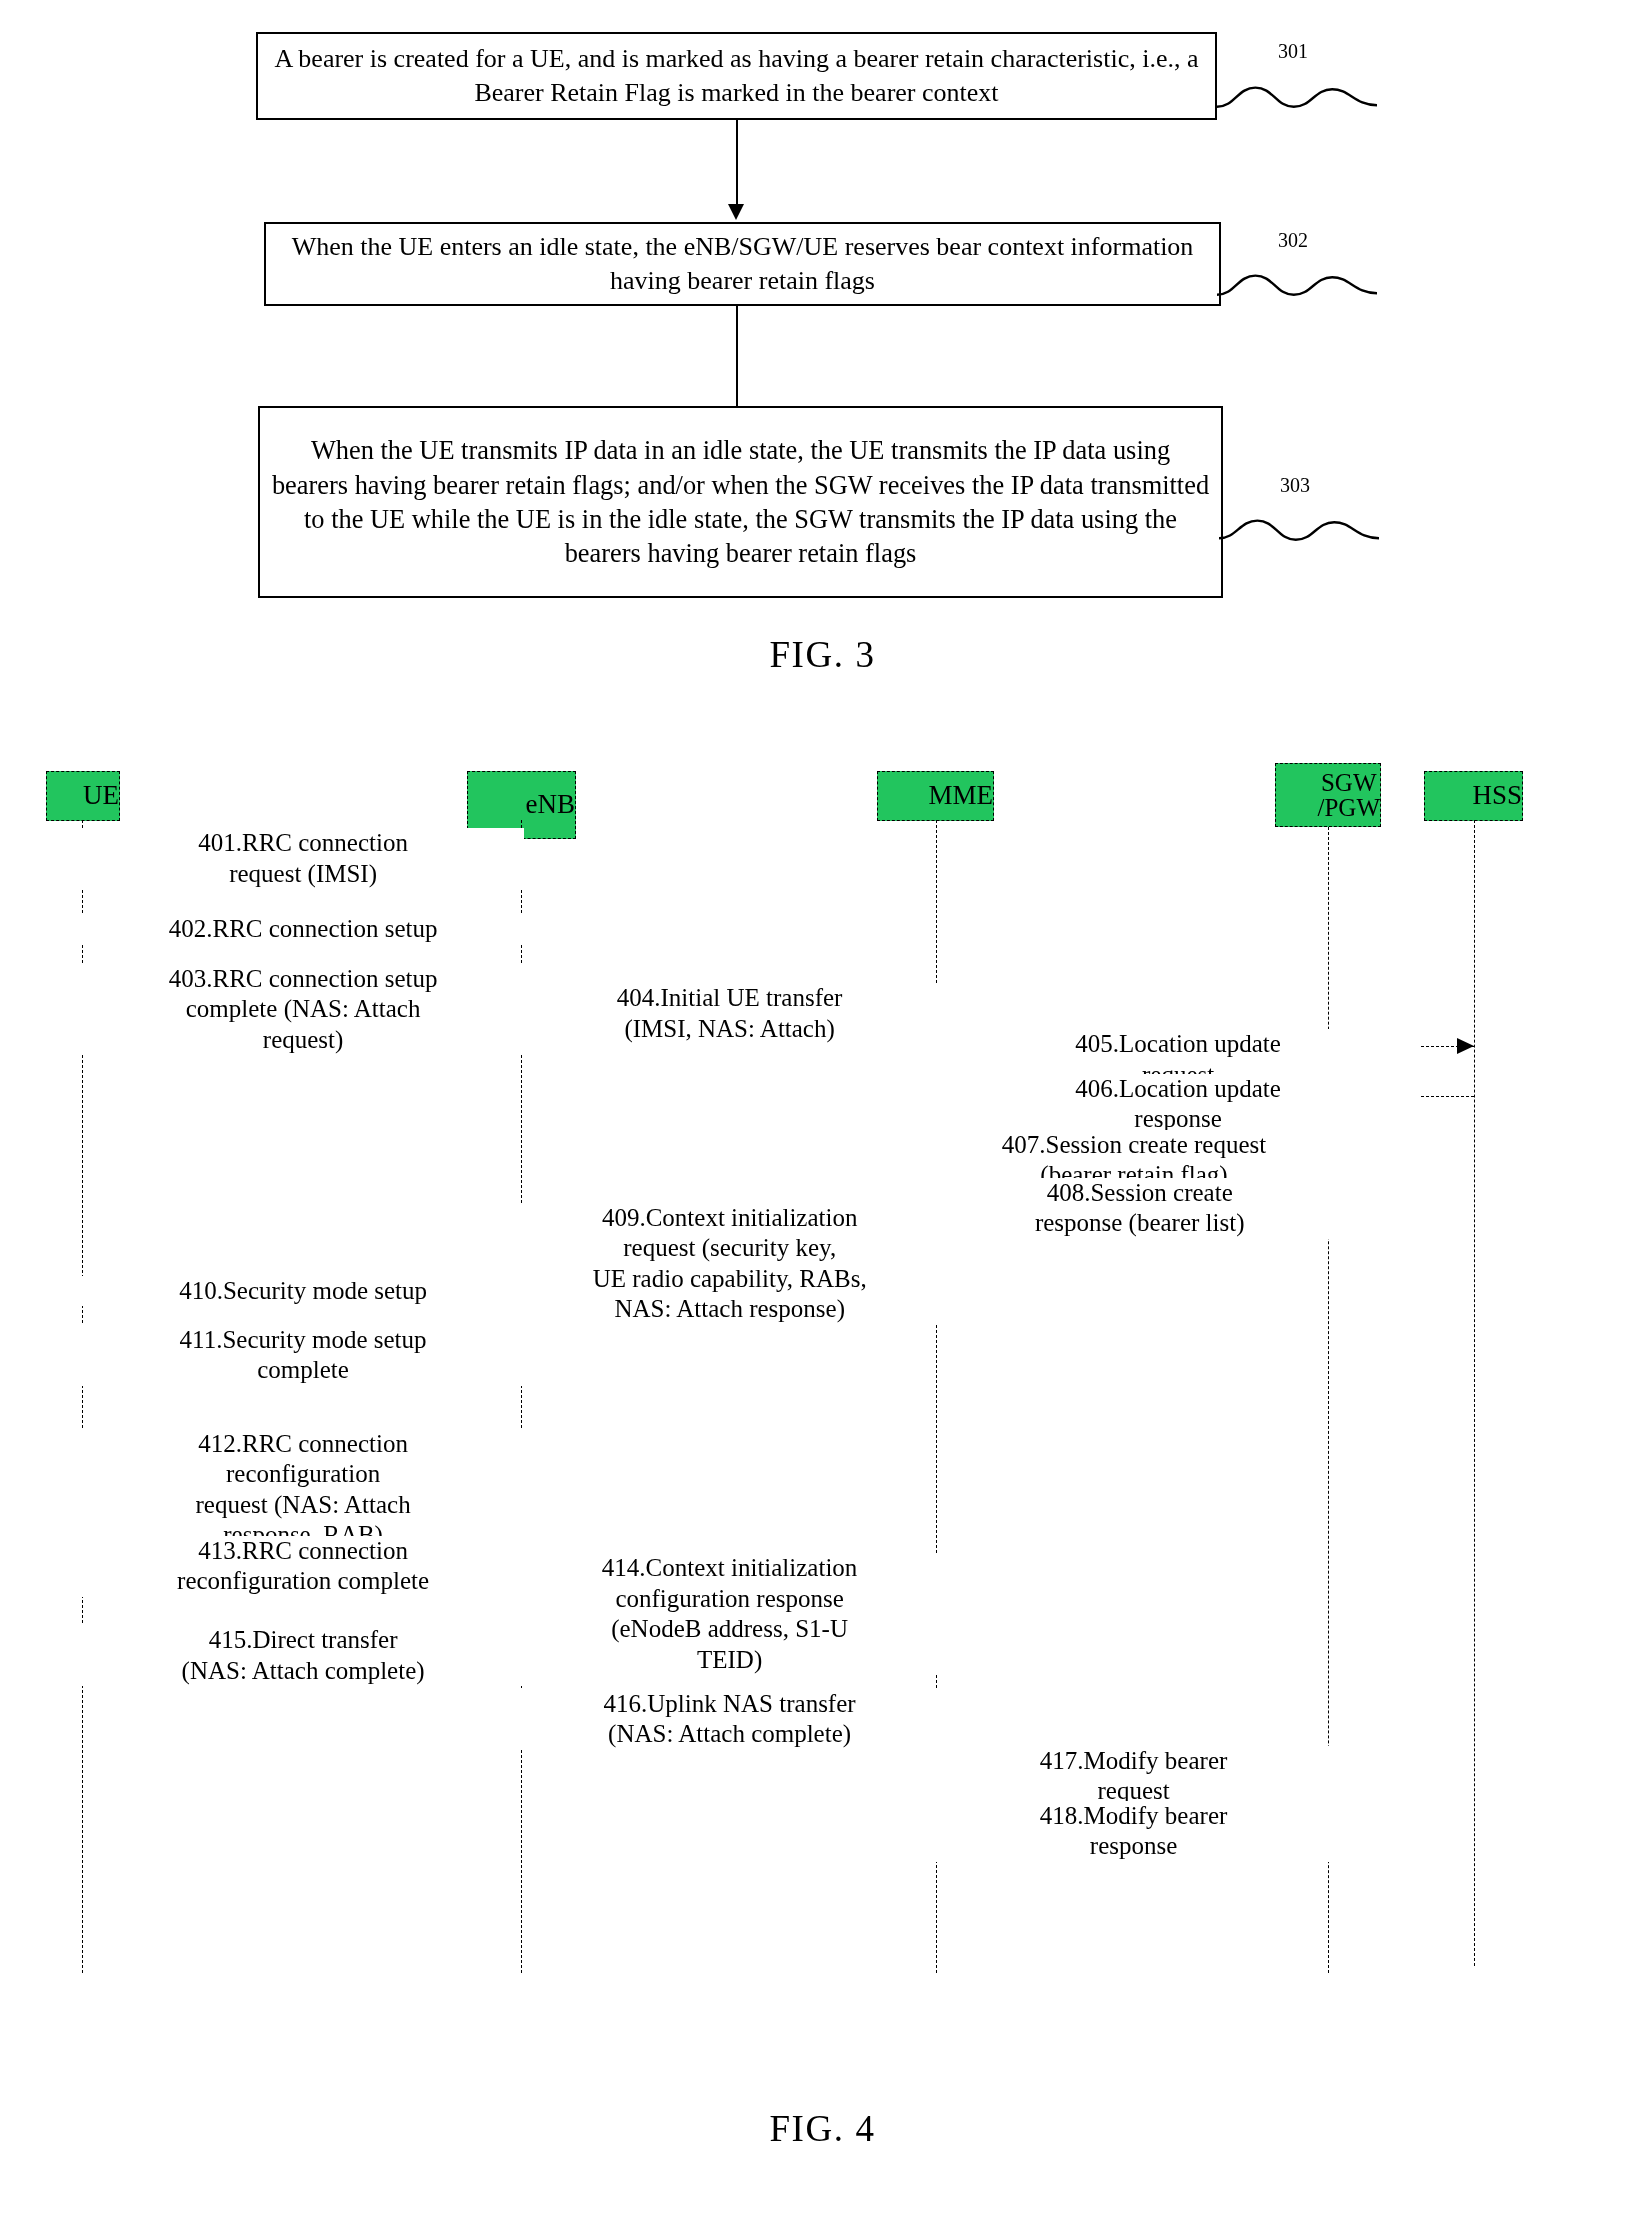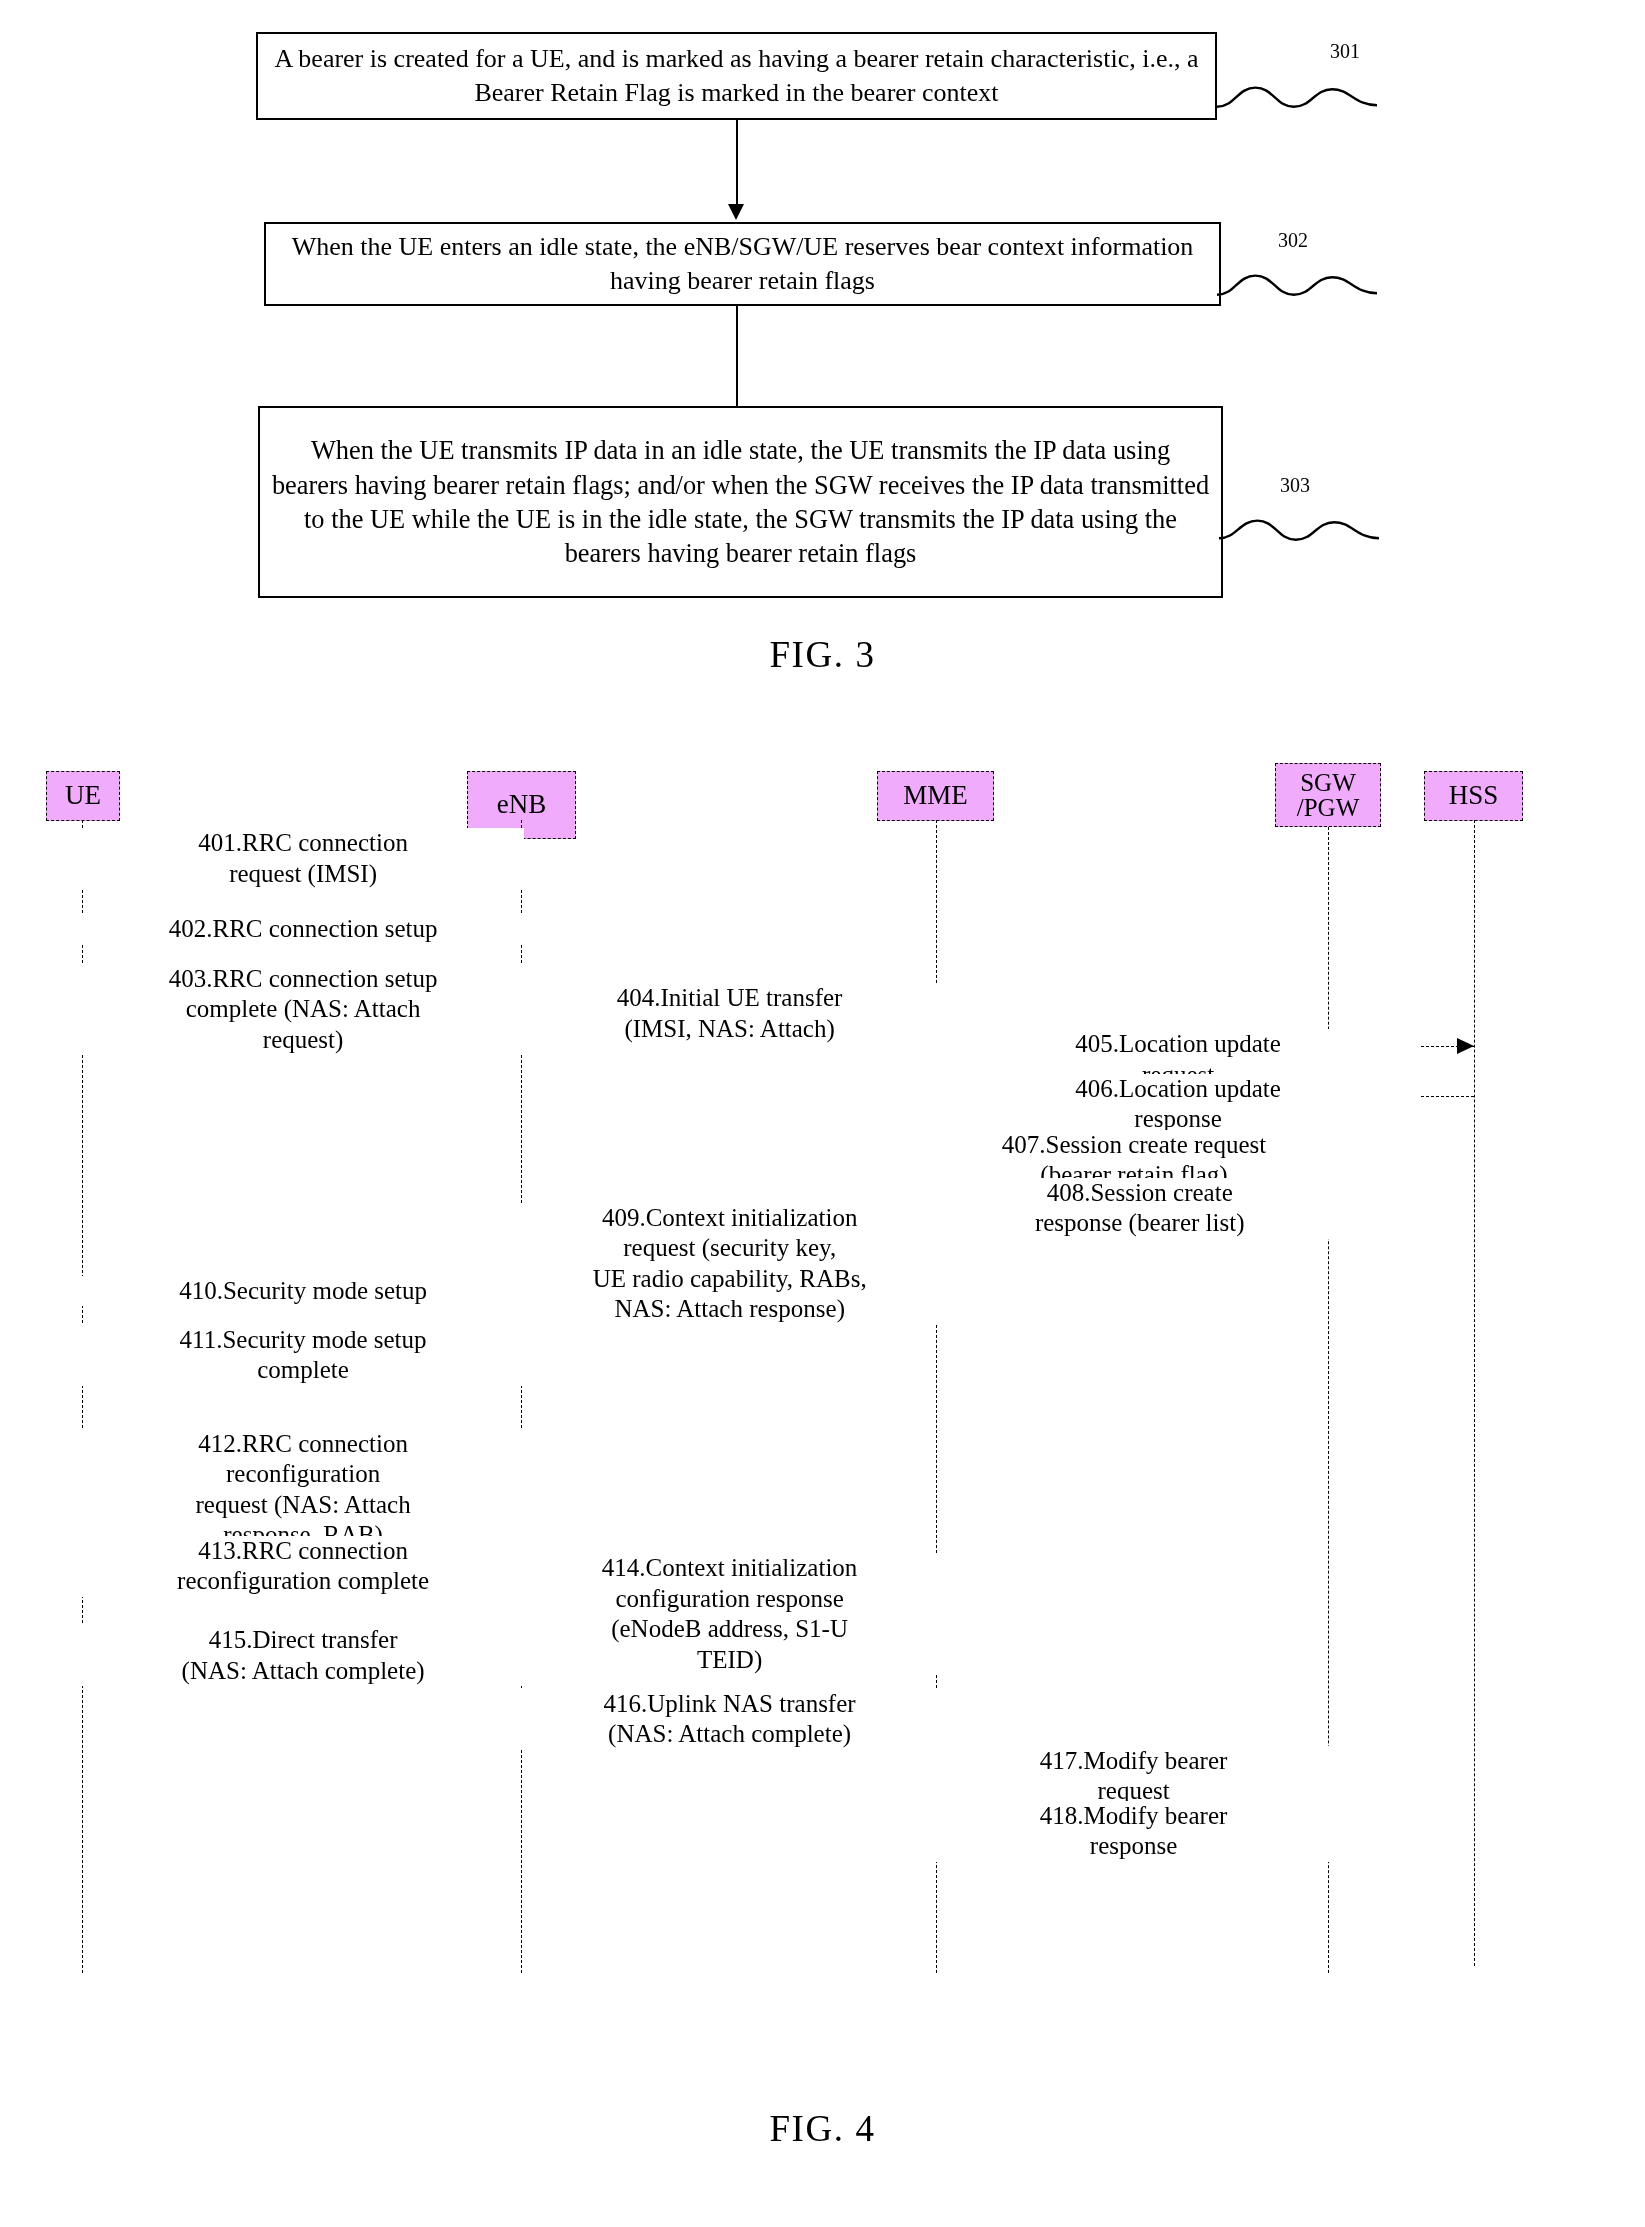--- a/index.html
+++ b/index.html
@@ -62,25 +62,25 @@
     font-size: 37px;
     letter-spacing: 1.6px;
   }
 
   
   #fig4 { position: absolute; left: 0; top: 753px; width: 1645px; height: 1475px; }
 
   .actor-box {
     position: absolute;
     border: 1.6px dashed #000;
-    background: #f0abfc;
+    background: #22c55e;
     box-sizing: border-box;
     display: flex;
     align-items: center;
-    justify-content: center;
+    justify-content: flex-end;
     text-align: center;
     font-size: 27px;
     line-height: 1.02;
     white-space: pre-line;
   }
 
   .lifeline {
     position: absolute;
     width: 0;
     border-left: 1.6px dashed #000;
@@ -121,21 +121,21 @@
   }
 </style>
 </head>
 <body>
 
 <div id="fig3">
 
   <div class="flowbox" style="left:256px; top:32px; width:961px; height:88px;">
     <span>A bearer is created for a UE, and is marked as having a bearer retain characteristic, i.e., a Bearer Retain Flag is marked in the bearer context</span>
   </div>
-  <div class="refnum" style="left:1330px; top:40px;">301</div>
+  <div class="refnum" style="left:1278px; top:40px;">301</div>
   <svg class="squiggle" style="left:1217px; top:70px;" width="160" height="40" viewBox="0 0 200 50">
     <path d="M0,46 C22,46 26,22 48,22 C70,22 74,46 96,46 C118,46 122,24 144,24 C166,24 172,44 200,44" fill="none" stroke="#000" stroke-width="3"></path>
   </svg>
 
   <div class="arrow-v" style="left:736px; top:120px; height:87px;"></div>
   <div class="arrow-head-down" style="left:728px; top:204px;"></div>
 
   <div class="flowbox" style="left:264px; top:222px; width:957px; height:84px;">
     <span>When the UE enters an idle state, the eNB/SGW/UE reserves bear context information having bearer retain flags</span>
   </div>

